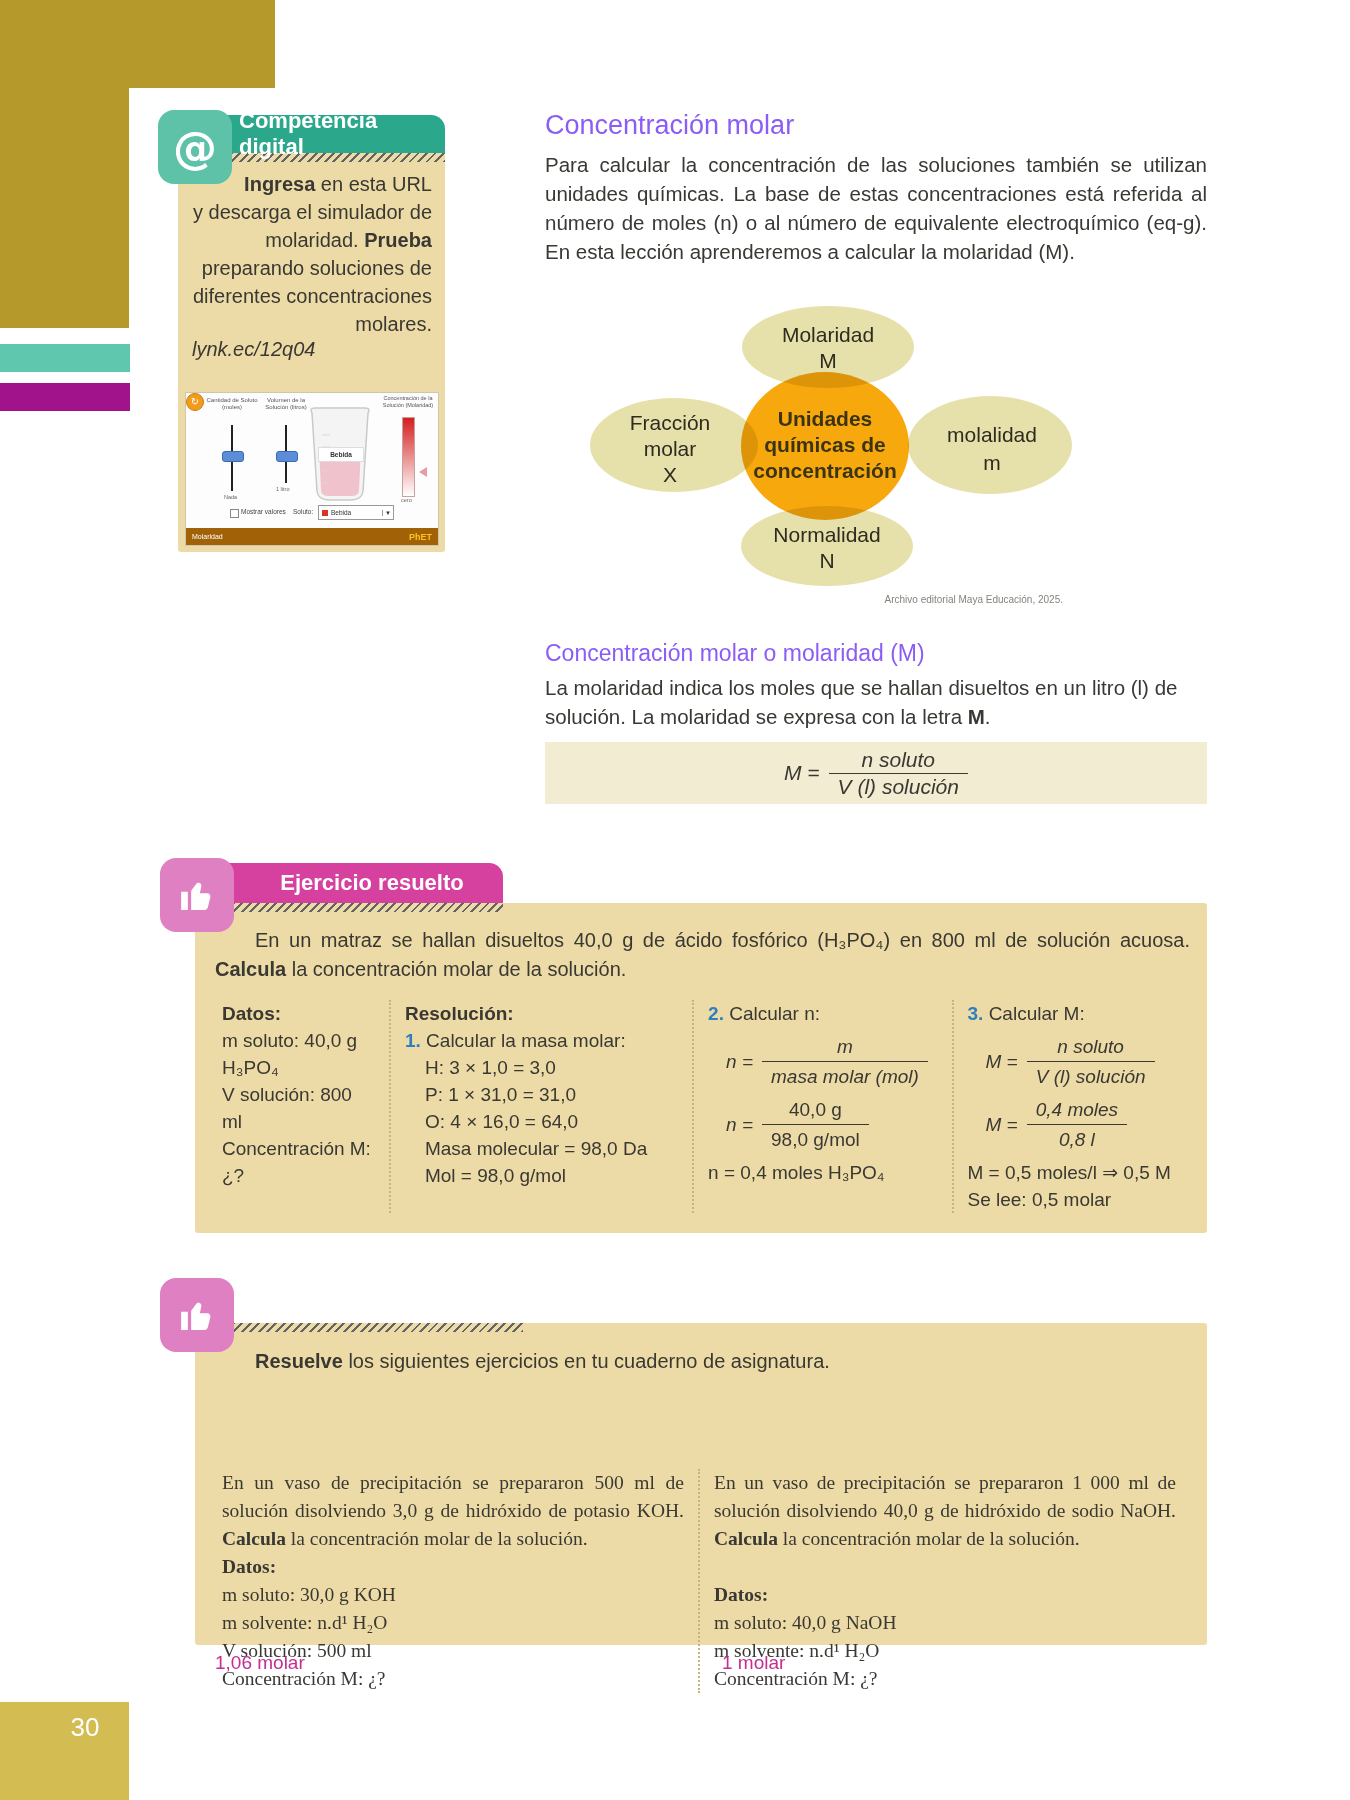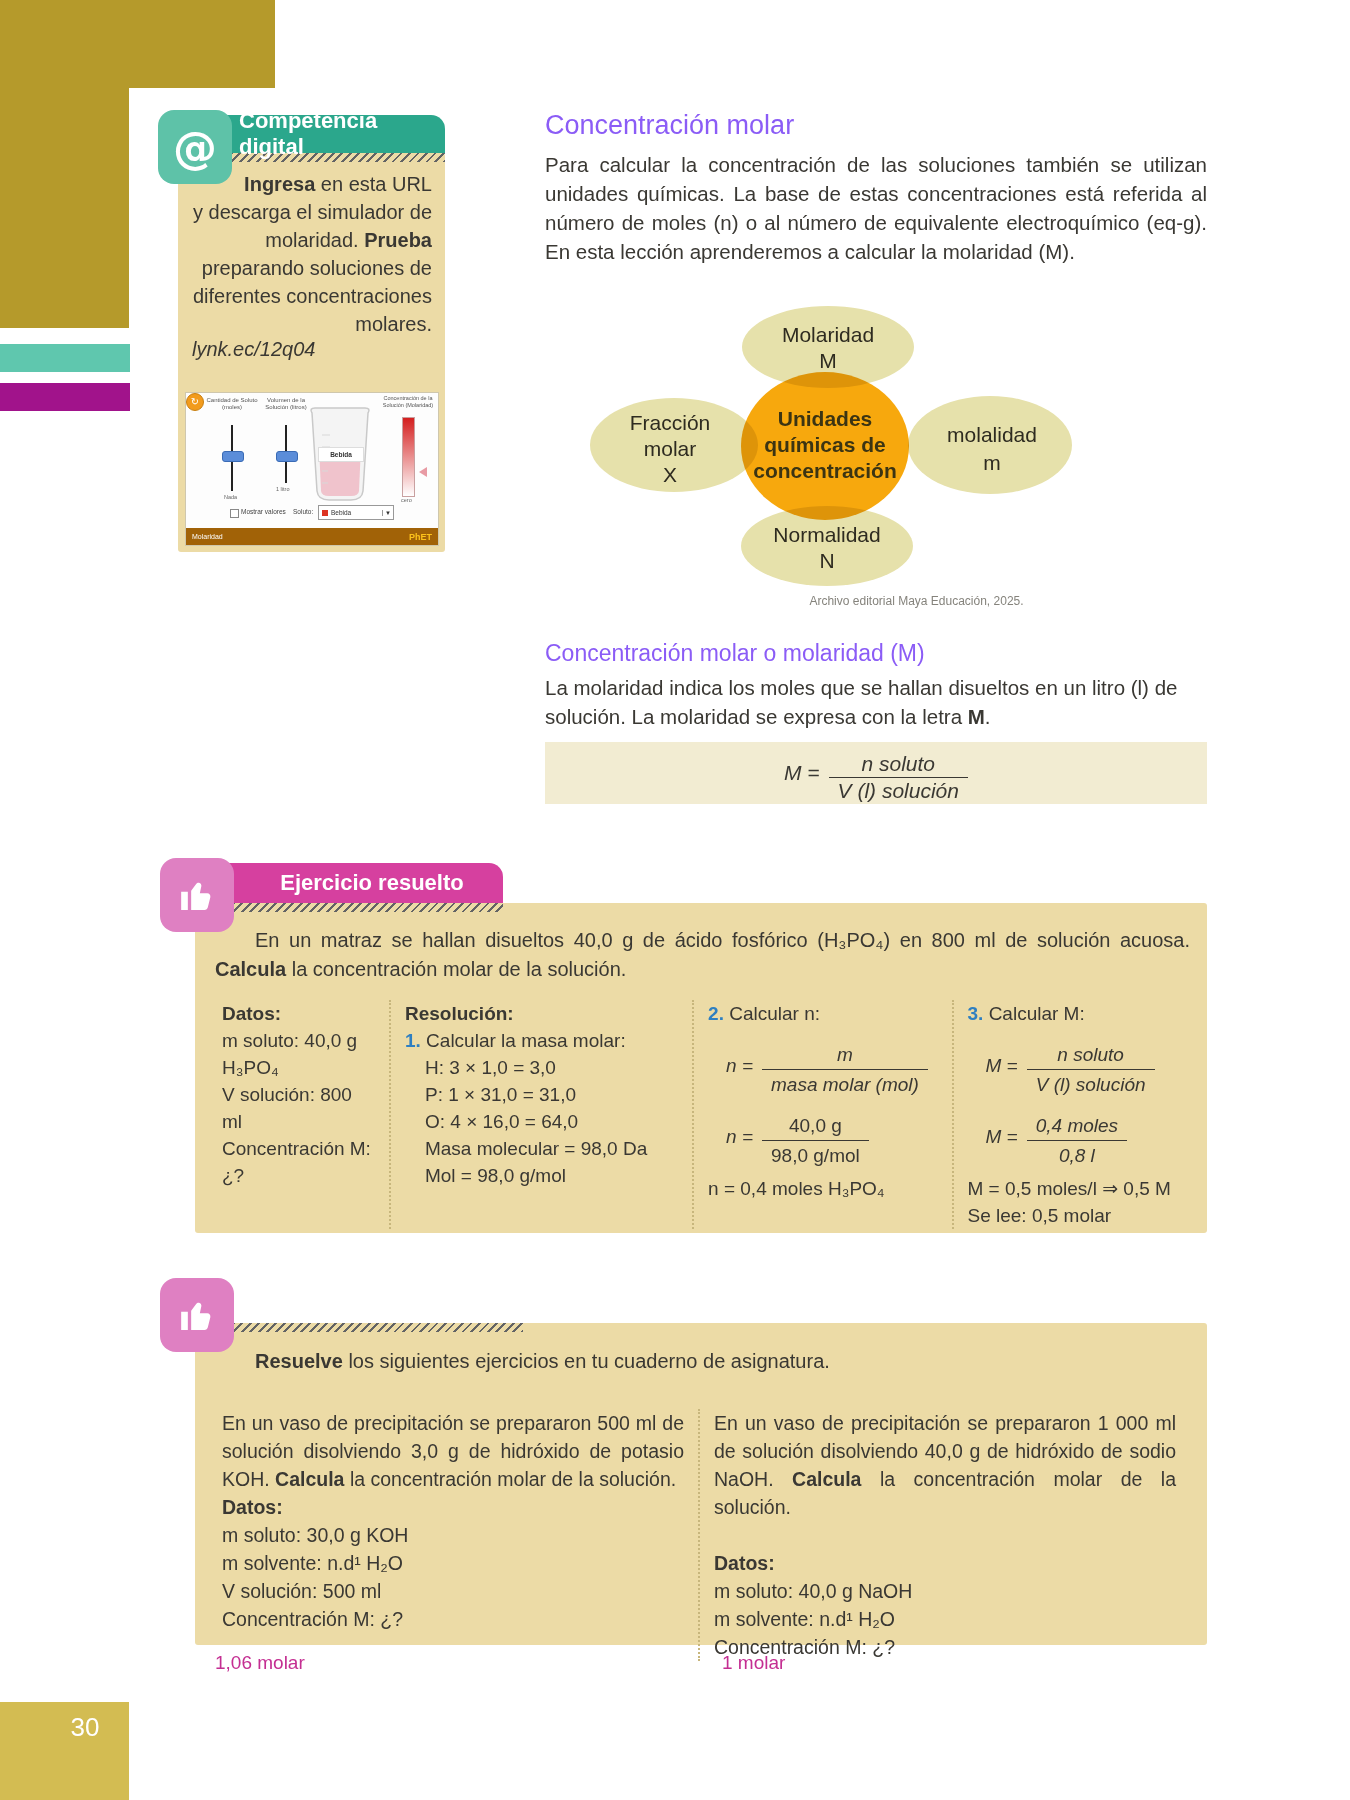--- a/index.html
+++ b/index.html
@@ -29,21 +29,21 @@
          z-index:3;opacity:.85;}
   .icon-sq{border-radius:16px;display:flex;align-items:center;justify-content:center;z-index:5;}
   .icon-sq.teal{background:#5ec2a8;}
   .icon-sq.pink{background:#df80c2;}
 
   .tan{background:#ecdba6;border-radius:3px;z-index:1;}
 
   
   .feq{display:flex;align-items:center;gap:9px;margin:6px 0 6px 18px;font-size:19px;}
   .frac{display:inline-flex;flex-direction:column;text-align:center;}
-  .frac .fnum{border-bottom:1.6px solid #3a3833;padding:0 9px 1px;margin-top:8px;}
+  .frac .fnum{border-bottom:1.6px solid #3a3833;padding:0 9px 1px;}
   .frac .fden{padding:1px 9px 0;}
 
   .cols{display:flex;z-index:2;}
   .col{padding:0 14px;font-size:19px;line-height:27px;}
   .div-l{border-left:2px dotted #c7b67c;}
   .stepnum{color:#2e7fc1;font-weight:bold;}
   .col-title{font-weight:bold;}
   .answer{color:#c42e92;font-size:19px;z-index:2;}
 
   
@@ -153,21 +153,21 @@
     <text x="110" y="176" text-anchor="middle">molar</text>
     <text x="110" y="202" text-anchor="middle">X</text>
     <text x="432" y="162" text-anchor="middle">molalidad</text>
     <text x="432" y="190" text-anchor="middle">m</text>
     <text x="267" y="262" text-anchor="middle">Normalidad</text>
     <text x="267" y="288" text-anchor="middle">N</text>
     <text class="ctr" x="265" y="146" text-anchor="middle">Unidades</text>
     <text class="ctr" x="265" y="172" text-anchor="middle">químicas de</text>
     <text class="ctr" x="265" y="198" text-anchor="middle">concentración</text>
   </svg>
-  <div class="abs" style="left:770px;top:594px;width:293px;text-align:center;font-size:12px;color:#85837c;">Archivo editorial Maya Educación, 2025.</div>
+  <div class="abs" style="left:770px;top:594px;width:293px;text-align:right;font-size:10px;color:#85837c;">Archivo editorial Maya Educación, 2025.</div>
 
   <div class="abs h-gold" style="left:545px;top:640px;font-size:23px;">Concentración molar o molaridad (M)</div>
   <div class="abs body-text" style="left:545px;top:673px;width:662px;text-align:left;">
     <span>La molaridad indica los moles que se hallan disueltos en un litro (l) de solución. La molaridad se expresa con la letra </span><span class="b">M</span><span>.</span>
   </div>
   <div class="abs formula-box" style="left:545px;top:742px;width:662px;height:62px;">
     <div class="feq it">
       <span>M =</span>
       <span class="frac">
           <span class="fnum">n soluto</span>
@@ -249,21 +249,21 @@
   <div class="abs tan" style="left:195px;top:1323px;width:1012px;height:322px;"></div>
   <div class="abs hatch" style="left:207px;top:1323px;width:316px;height:9px;"></div>
   <div class="abs icon-sq pink" style="left:160px;top:1278px;width:74px;height:74px;">
     <svg width="40" height="40" viewBox="0 0 24 24">
         <path fill="#fff" d="M2.5 10h4v11h-4z M8.5 21h8c1 0 1.8-.7 2-1.6l1.5-6c.3-1.2-.6-2.4-1.9-2.4h-4.4l.9-4.2c.2-1-.4-2-1.4-2.2-.6-.1-1.3.1-1.6.7L8.5 9.5Z"></path>
       </svg>
   </div>
   <div class="abs" style="left:215px;top:1347px;width:975px;font-size:20px;line-height:28px;text-indent:40px;z-index:2;">
     <span class="b">Resuelve</span><span> los siguientes ejercicios en tu cuaderno de asignatura.</span>
   </div>
-  <div class="abs cols" style="left:208px;top:1409px;width:992px;">
+  <div class="abs cols" style="left:208px;top:1469px;width:992px;font-family:Liberation Serif, serif;">
     <div class="col" style="width:462px;font-size:19.5px;line-height:28px;">
       <div style="text-align:justify;">
         <span>En un vaso de precipitación se prepararon 500 ml de solución disolviendo 3,0 g de hidróxido de potasio KOH. </span><span class="b">Calcula</span><span> la concentración molar de la solución.</span>
       </div>
       <div class="col-title">Datos:</div>
       <div>m soluto: 30,0 g KOH</div>
       <div>m solvente: n.d¹ H₂O</div>
       <div>V solución: 500 ml</div>
       <div>Concentración M: ¿?</div>
     </div>

